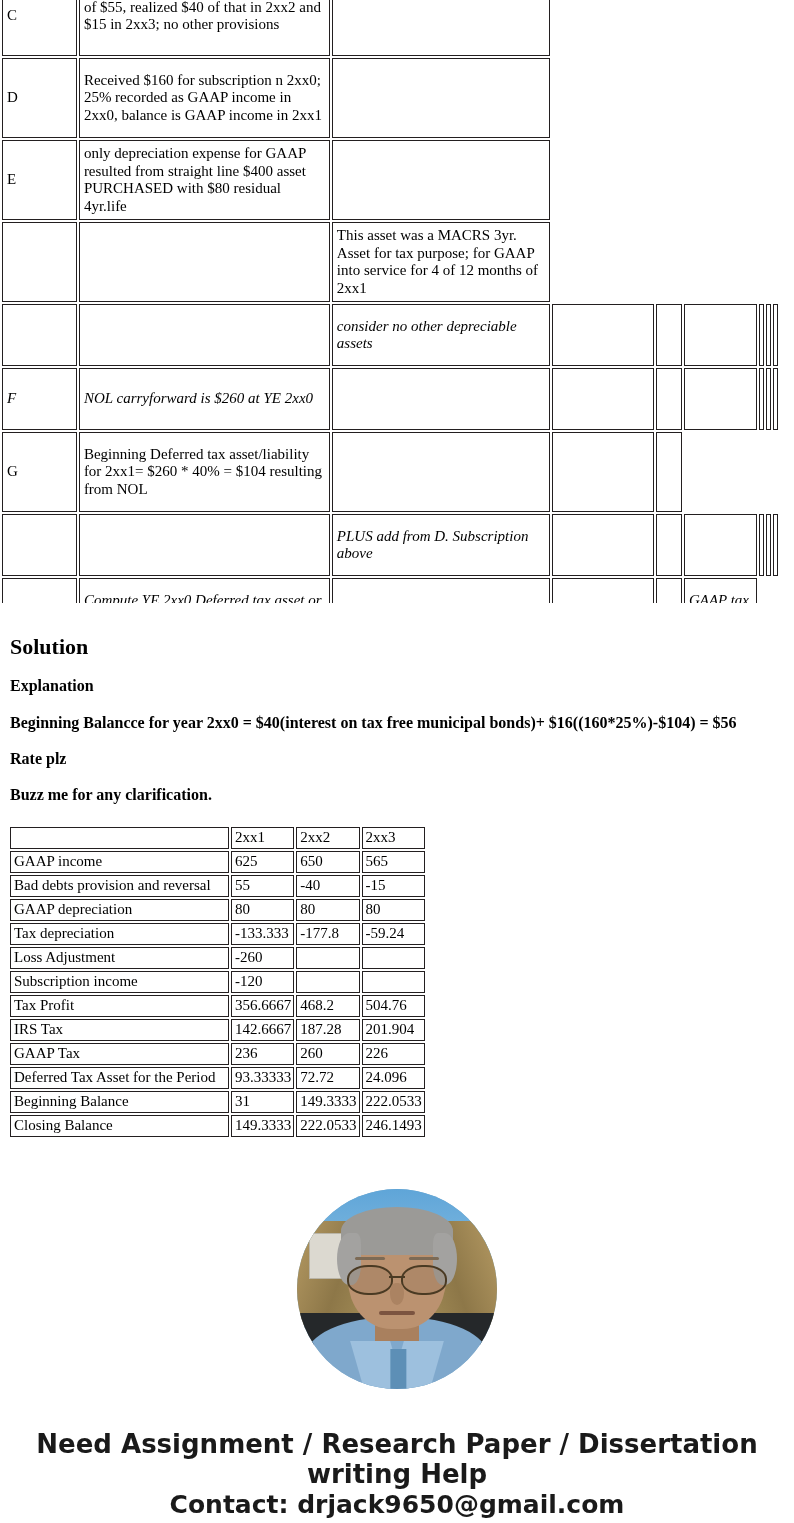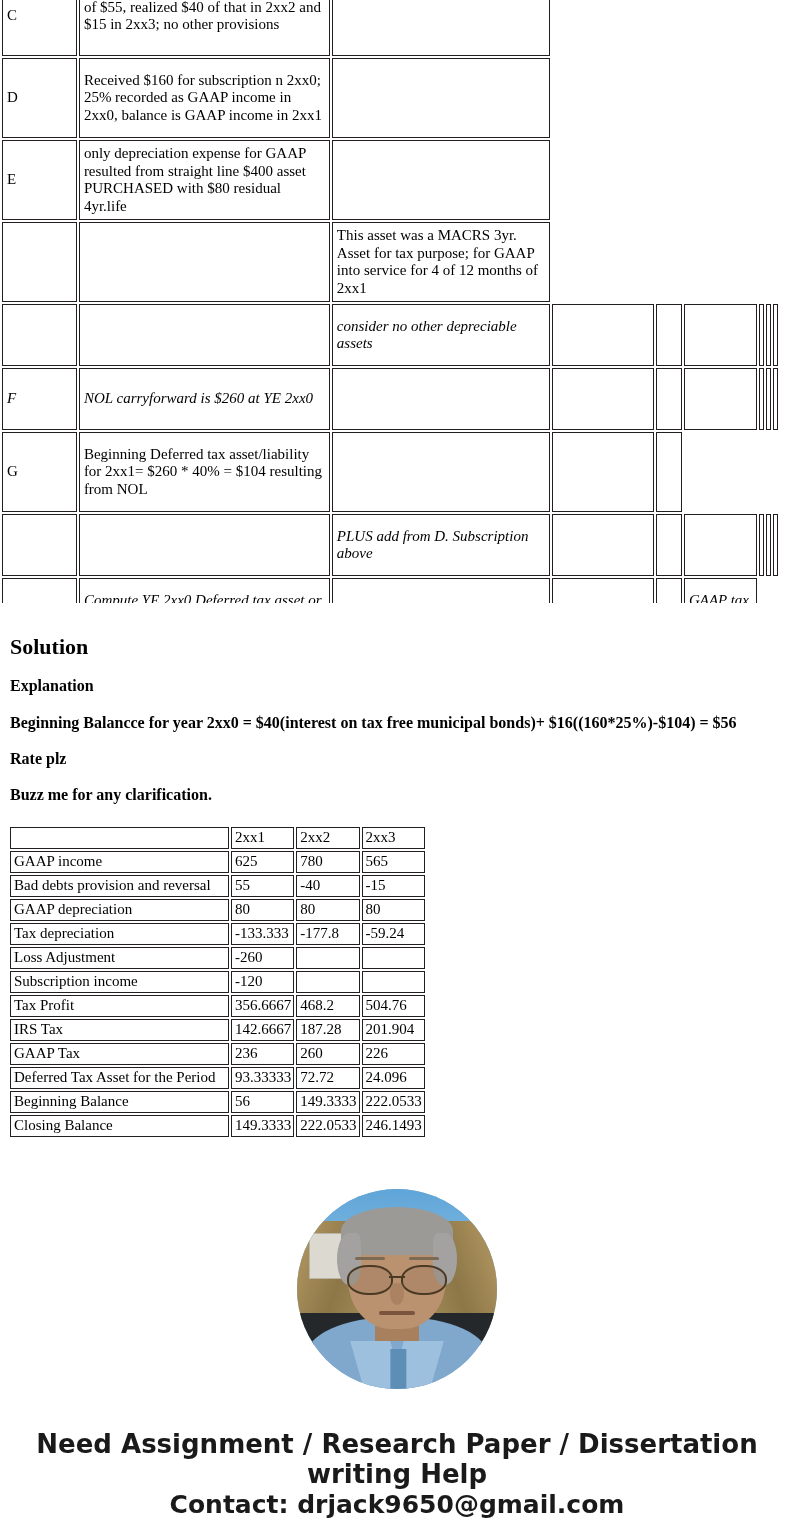--- a/index.html
+++ b/index.html
@@ -336,21 +336,21 @@
   <tbody>
       <tr>
         <td></td>
         <td>2xx1</td>
         <td>2xx2</td>
         <td>2xx3</td>
       </tr>
       <tr>
         <td>GAAP income</td>
         <td>625</td>
-        <td>780</td>
+        <td>650</td>
         <td>565</td>
       </tr>
       <tr>
         <td>Bad debts provision and reversal</td>
         <td>55</td>
         <td>-40</td>
         <td>-15</td>
       </tr>
       <tr>
         <td>GAAP depreciation</td>
@@ -395,21 +395,21 @@
         <td>226</td>
       </tr>
       <tr>
         <td>Deferred Tax Asset for the Period</td>
         <td>93.33333</td>
         <td>72.72</td>
         <td>24.096</td>
       </tr>
       <tr>
         <td>Beginning Balance</td>
-        <td>56</td>
+        <td>31</td>
         <td>149.3333</td>
         <td>222.0533</td>
       </tr>
       <tr>
         <td>Closing Balance</td>
         <td>149.3333</td>
         <td>222.0533</td>
         <td>246.1493</td>
       </tr>
     </tbody>

